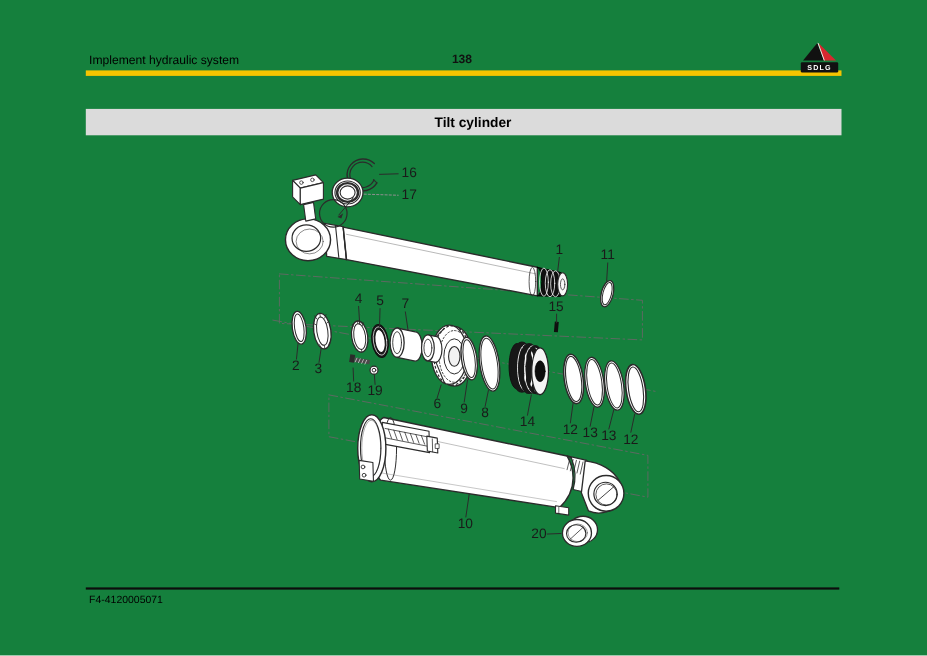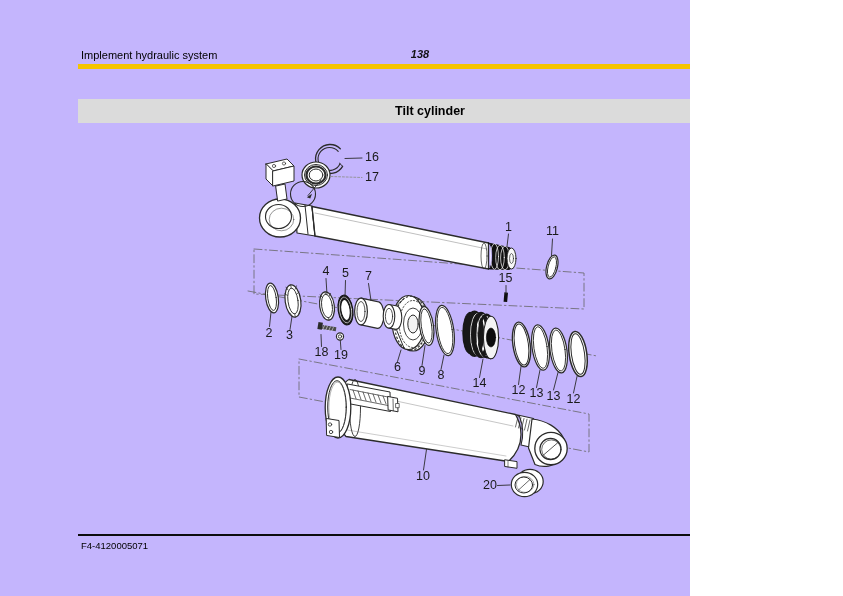--- a/index.html
+++ b/index.html
@@ -1,19 +1,19 @@
 <!DOCTYPE html>
 <html><head>
 <meta charset="utf-8">
 <style>
   html,body{margin:0;padding:0;background:#fff;}
-  .page{position:relative;width:690px;height:596px;background:#c4b5fd;overflow:hidden;
+  .page{position:relative;width:843px;height:596px;background:#15803d;overflow:hidden;
         font-family:"Liberation Sans", sans-serif;color:#111;}
   .hdr-title{position:absolute;left:81px;top:49px;font-size:11px;color:#000;}
-  .hdr-page{position:absolute;left:395px;top:48px;width:50px;text-align:center;font-size:11px;font-weight:bold;font-style:italic;}
+  .hdr-page{position:absolute;left:395px;top:48px;width:50px;text-align:center;font-size:11px;font-weight:bold;}
   .hdr-rule{position:absolute;left:78px;top:64px;width:687px;height:5px;background:#F5C400;}
   .logo{position:absolute;left:727px;top:38px;width:36px;height:30px;z-index:3;}
   .titlebar{position:absolute;left:78px;top:99px;width:687px;height:24px;background:#DBDBDB;}
   .titlebar span{display:block;padding-left:17px;line-height:24px;font-size:12.5px;font-weight:bold;color:#000;text-align:center;}
   .diagram{position:absolute;left:0;top:0;width:843px;height:596px;}
   .ftr-rule{position:absolute;left:78px;top:534px;width:685px;height:2px;background:#0d0d0d;}
   .ftr-doc{position:absolute;left:81px;top:540px;font-size:9.5px;color:#000;text-align:center;}
   svg text.callout{font-family:"Liberation Sans", sans-serif;font-size:12.5px;fill:#1a1a1a;}
 </style>
 </head>

